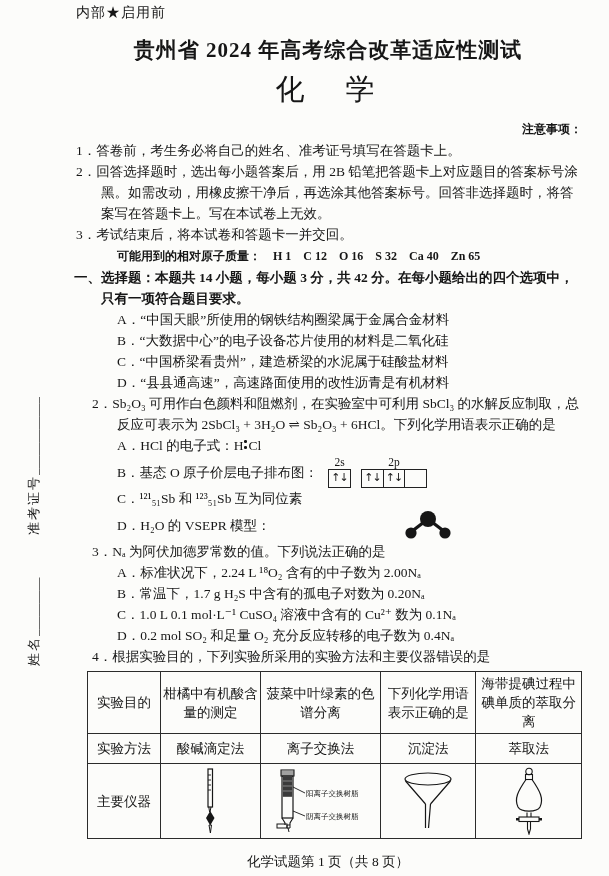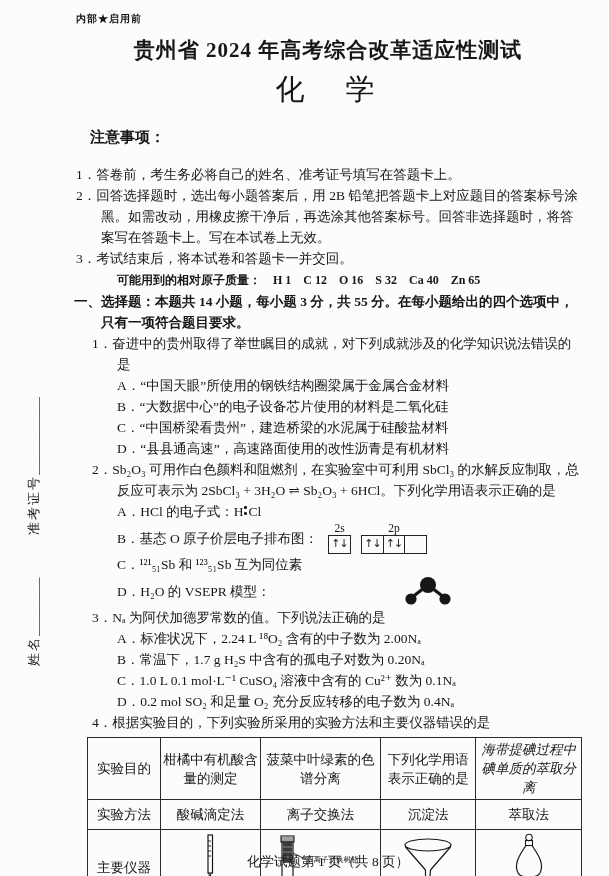--- a/index.html
+++ b/index.html
@@ -1,25 +1,25 @@
 <!DOCTYPE html>
 <html><head>
 <meta charset="utf-8">
 <style>
   html,body{margin:0;padding:0;}
   body{
     width:609px;height:876px;position:relative;overflow:hidden;
     background:#fcfcfa;color:#161616;
     font-family:"Liberation Serif","DejaVu Serif",serif;
   }
-  .corner{position:absolute;top:12px;left:76px;font-size:10px;font-weight:bold;letter-spacing:1px;}
+  .corner{position:absolute;top:4px;left:76px;font-size:14px;font-weight:normal;letter-spacing:1px;}
   .content{position:absolute;left:74px;top:30px;width:508px;}
   .title{font-size:21px;font-weight:bold;text-align:center;margin:6px 0 2px;letter-spacing:1px;}
   .subject{font-size:29px;font-weight:normal;text-align:center;margin:6px 0 8px;letter-spacing:6px;}
-  .notice-head{font-size:15px;font-weight:bold;line-height:22px;margin:16px;}
+  .notice-head{font-size:12px;font-weight:bold;line-height:22px;margin:0;text-align:right;}
   .notice-item{font-size:13.5px;line-height:21px;margin:0 0 0 2px;padding-left:25px;text-indent:-25px;}
   .atomic{font-size:12px;font-weight:bold;line-height:22px;margin:0 0 0 43px;}
   .sec-head{font-size:13.5px;font-weight:bold;line-height:21px;margin:0;padding-left:27px;text-indent:-27px;}
   .q{font-size:13.5px;line-height:21px;margin-left:18px;}
   .q .stem{padding-left:25px;text-indent:-25px;margin:0;}
   .q .opt{margin:0 0 0 25px;}
   .optline{display:flex;align-items:center;gap:4px;}
   
   .vdots{display:inline-block;width:5px;height:13px;position:relative;vertical-align:-2px;}
   .vdots::before,.vdots::after{content:"";position:absolute;left:1px;width:2.5px;height:2.5px;background:#161616;border-radius:50%;}
@@ -29,21 +29,21 @@
   .orb-lab{font-size:11.5px;line-height:13px;}
   .orb-row{display:inline-flex;}
   .orb-box{display:inline-block;width:21px;height:17px;border:1.5px solid #222;
     font-size:11px;line-height:16px;text-align:center;letter-spacing:-1px;
     font-family:"DejaVu Sans",sans-serif;margin-left:-1.5px;background:#fcfcfa;}
   .orb-row .orb-box:first-child{margin-left:0;}
   
   table.exp{border-collapse:collapse;margin:4px 0 0 13px;table-layout:fixed;}
   table.exp td{border:1.6px solid #2b2b2b;text-align:center;vertical-align:middle;
     font-size:13.5px;line-height:19px;padding:2px 2px;}
-  td.c0{width:76px;} td.c1{width:104px;} td.c2{width:116px;} td.c3{width:94px;} td.c4{width:108px;font-style:italic;}
+  td.c0{width:76px;} td.c1{width:104px;} td.c2{width:116px;} td.c3{width:94px;} td.c4{width:108px;}
   tr.purpose td{height:44px;}
   tr.method td{height:25px;}
   tr.apparatus td{height:70px;}
   .footer{position:absolute;top:853px;left:74px;width:508px;text-align:center;font-size:13.5px;}
   .v-label{position:absolute;white-space:nowrap;font-size:13px;letter-spacing:2px;
     transform:rotate(-90deg);transform-origin:0 0;}
   .v-label .blank{letter-spacing:0;}
   svg{display:block;margin:0 auto;}
   svg text{font-size:7.5px;letter-spacing:0;}
 </style>
@@ -63,24 +63,23 @@
 
   <div class="title">贵州省 2024 年高考综合改革适应性测试</div>
   <div class="subject">化　学</div>
 
   <p class="notice-head">注意事项：</p>
   <p class="notice-item">1．答卷前，考生务必将自己的姓名、准考证号填写在答题卡上。</p>
   <p class="notice-item">2．回答选择题时，选出每小题答案后，用 2B 铅笔把答题卡上对应题目的答案标号涂黑。如需改动，用橡皮擦干净后，再选涂其他答案标号。回答非选择题时，将答案写在答题卡上。写在本试卷上无效。</p>
   <p class="notice-item">3．考试结束后，将本试卷和答题卡一并交回。</p>
   <p class="atomic">可能用到的相对原子质量：　H 1　C 12　O 16　S 32　Ca 40　Zn 65</p>
 
-  <p class="sec-head">一、选择题：本题共 14 小题，每小题 3 分，共 55 分。在每小题给出的四个选项中，只有一项符合题目要求。</p>
-
-  <div class="q">
-    <p class="stem">1．奋进中的贵州取得了举世瞩目的成就，对下列成就涉及的化学知识说法错误的是</p>
+  <p class="sec-head">一、选择题：本题共 14 小题，每小题 3 分，共 42 分。在每小题给出的四个选项中，只有一项符合题目要求。</p>
+
+  <div class="q">
     <p class="opt">A．“中国天眼”所使用的钢铁结构圈梁属于金属合金材料</p>
     <p class="opt">B．“大数据中心”的电子设备芯片使用的材料是二氧化硅</p>
     <p class="opt">C．“中国桥梁看贵州”，建造桥梁的水泥属于硅酸盐材料</p>
     <p class="opt">D．“县县通高速”，高速路面使用的改性沥青是有机材料</p>
   </div>
 
   <div class="q">
     <p class="stem">2．Sb₂O₃ 可用作白色颜料和阻燃剂，在实验室中可利用 SbCl₃ 的水解反应制取，总反应可表示为 2SbCl₃ + 3H₂O ⇌ Sb₂O₃ + 6HCl。下列化学用语表示正确的是</p>
     <p class="opt"><span>A．HCl 的电子式：</span><span><span>H</span><span class="vdots"></span><span>Cl</span></span></p>
     <p class="opt optline">

